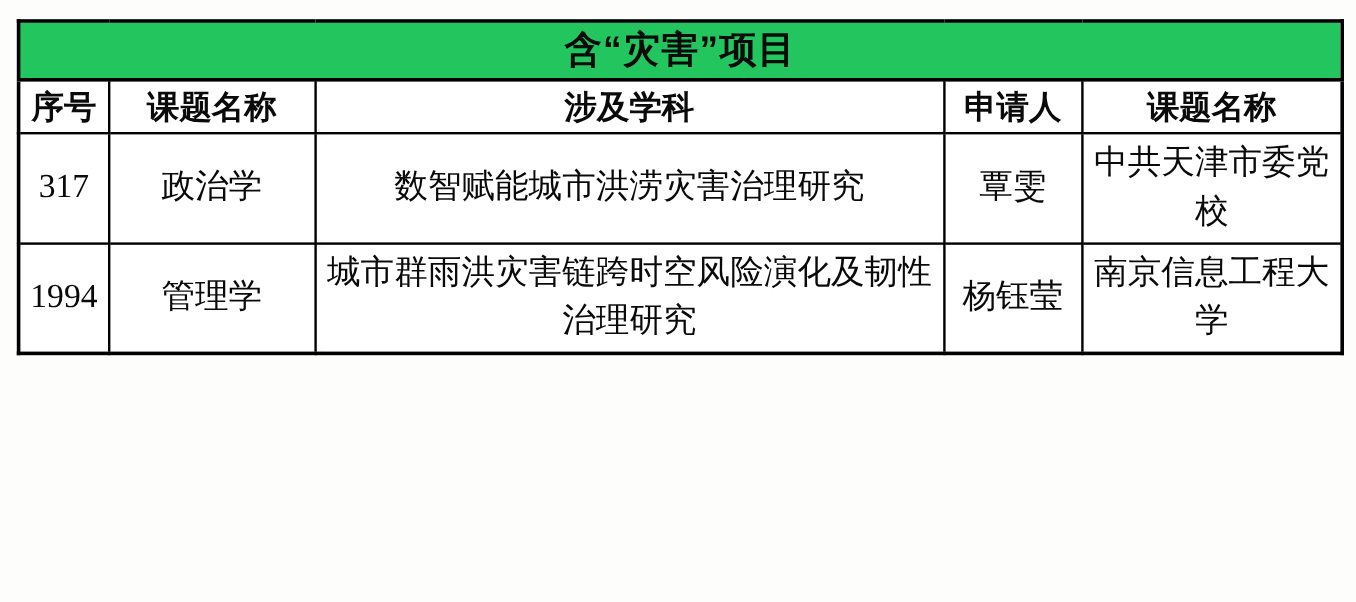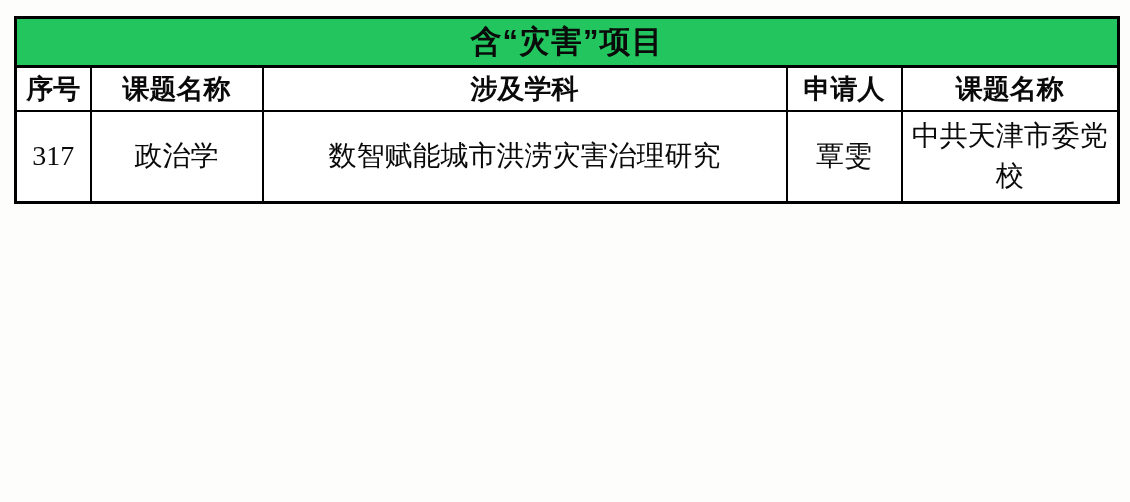--- a/index.html
+++ b/index.html
@@ -84,15 +84,22 @@
         <th>申请人</th>
         <th>课题名称</th>
       </tr>
       <tr class="data-row">
         <td class="col-no">317</td>
         <td class="col-discipline">政治学</td>
         <td class="col-project">数智赋能城市洪涝灾害治理研究</td>
         <td class="col-applicant">覃雯</td>
         <td class="col-unit">中共天津市委党校</td>
       </tr>
+      <tr class="data-row">
+        <td class="col-no">1994</td>
+        <td class="col-discipline">管理学</td>
+        <td class="col-project">城市群雨洪灾害链跨时空风险演化及韧性治理研究</td>
+        <td class="col-applicant">杨钰莹</td>
+        <td class="col-unit">南京信息工程大学</td>
+      </tr>
     </tbody>
   </table>
 </div>
 
 </body></html>

